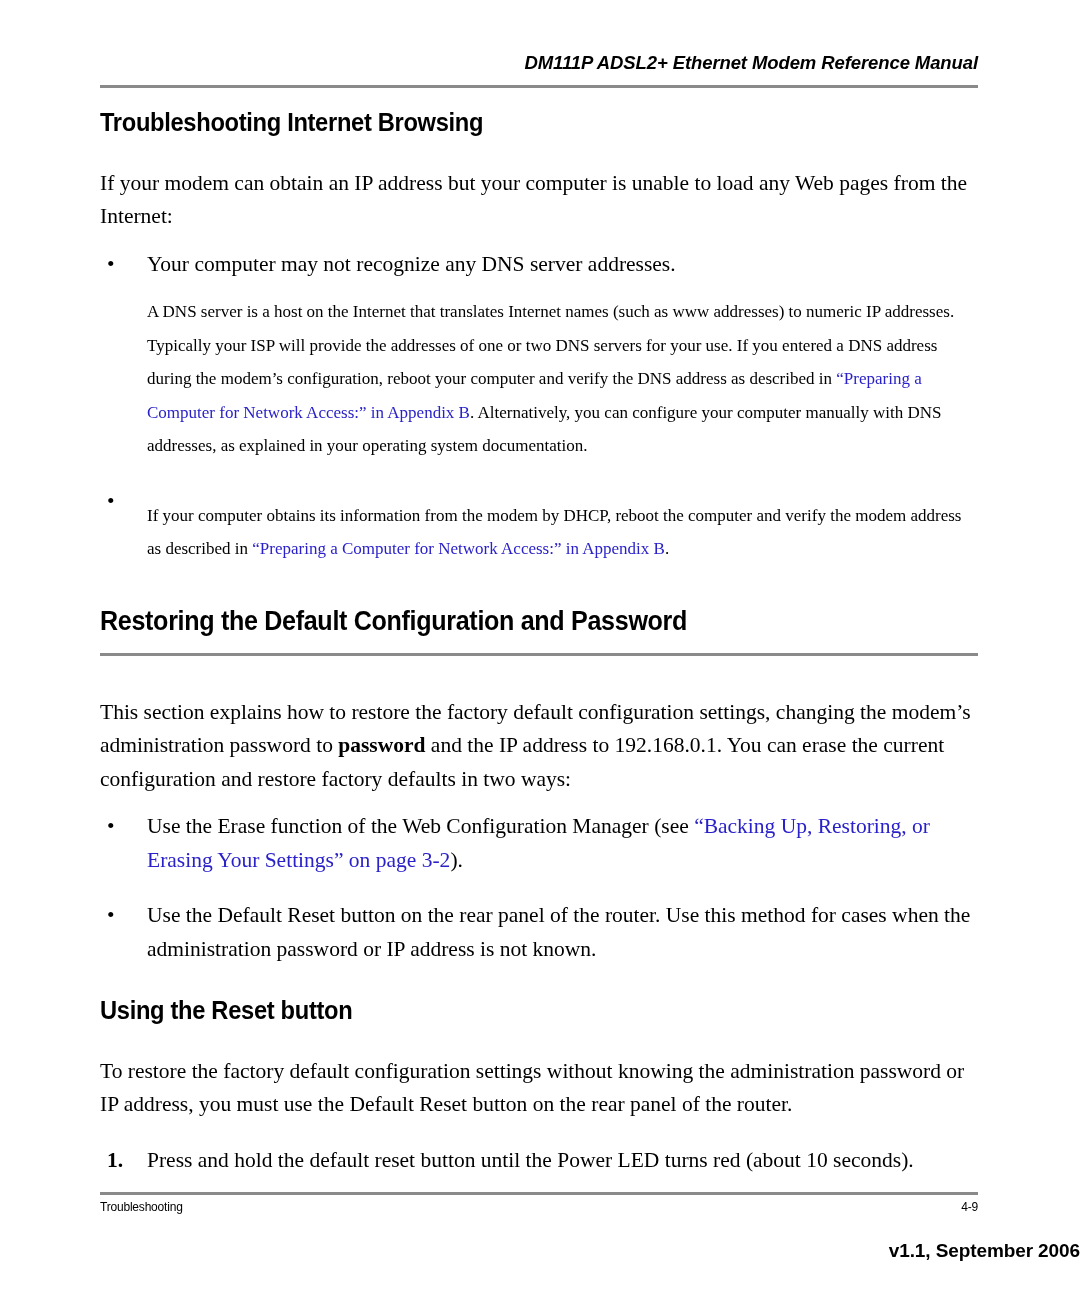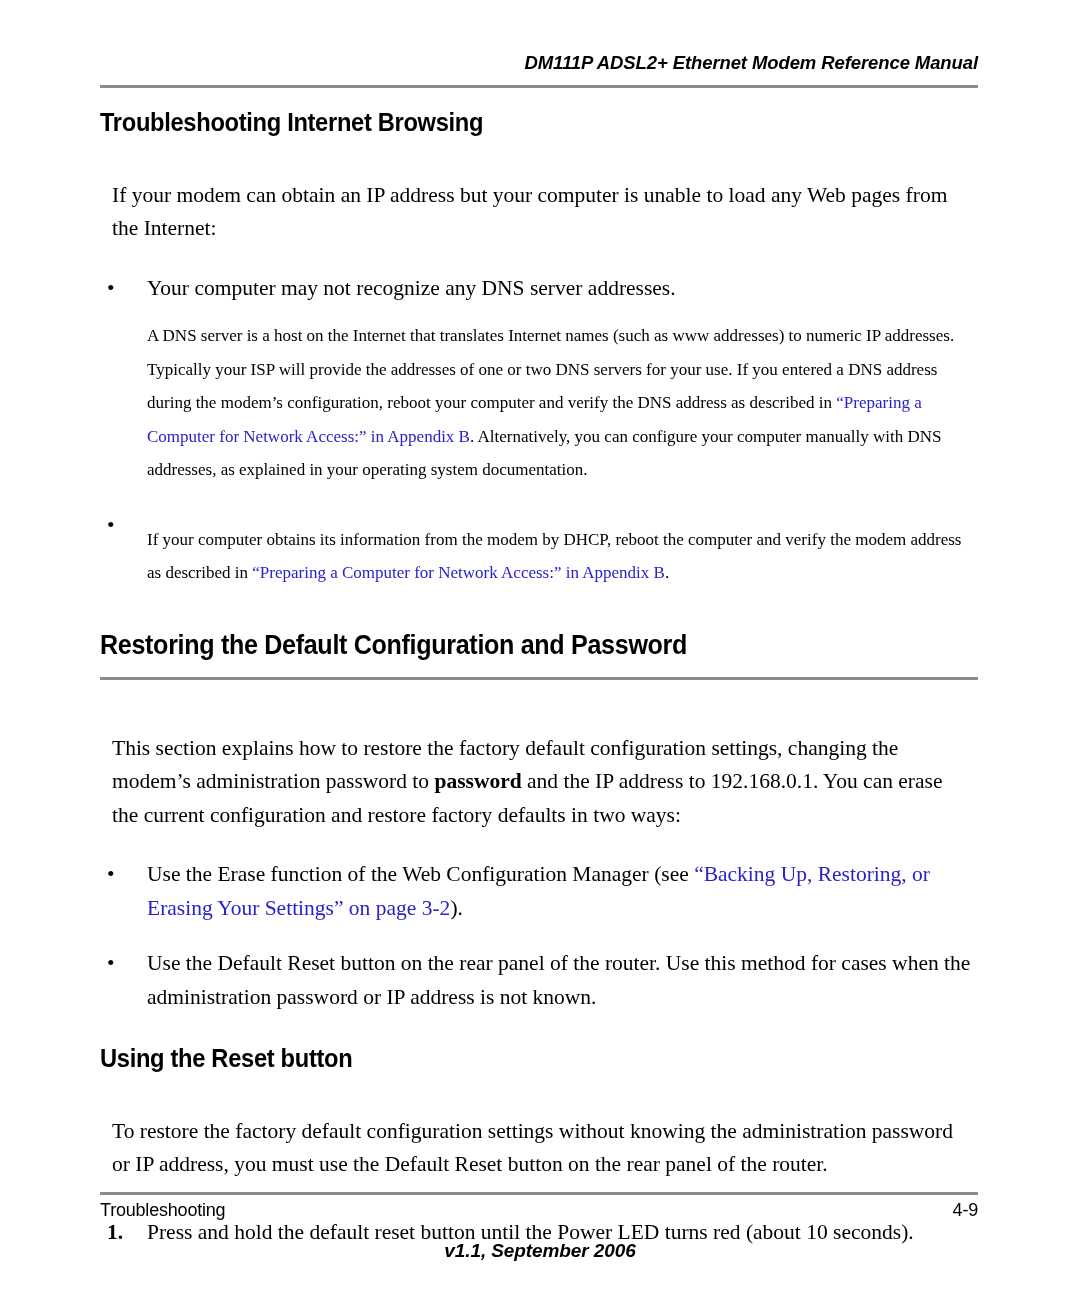--- a/index.html
+++ b/index.html
@@ -81,21 +81,21 @@
   .title-block.with-rule {
     padding-bottom: 17px;
     border-bottom: 3px solid #8a8a8a;
   }
   .title-block.with-rule h1.section-title {
     font-size: 27px;
   }
 
   
   p.body {
-    margin: 12px;
+    margin: 0;
     font-size: 21.5px;
     line-height: 33.5px;
     text-align: left;
     color: #000;
   }
 
   .gap-sm { height: 14px; }
   .gap-md { height: 22px; }
   .gap-lg { height: 30px; }
   .gap-xl { height: 40px; }
@@ -156,35 +156,34 @@
   }
   .footer-row {
     position: absolute;
     left: 100px;
     top: 1200px;
     width: 878px;
     display: flex;
     justify-content: space-between;
     align-items: baseline;
     font-family: "Liberation Sans", "DejaVu Sans", sans-serif;
-    font-size: 18px;
+    font-size: 12px;
     color: #000;
     letter-spacing: -0.2px;
   }
   .footer-row .page-number {
     font-weight: normal;
   }
   .footer-version {
     position: absolute;
     left: 0;
     top: 1240px;
     width: 1080px;
-    text-align: center;
-    font-family: "Liberation Sans", "DejaVu Sans", sans-serif;
-    font-style: italic;
+    text-align: right;
+    font-family: "Liberation Sans", "DejaVu Sans", sans-serif;
     font-weight: bold;
     font-size: 19px;
     color: #000;
     letter-spacing: -0.1px;
   }
 </style>
 </head>
 <body>
 
 <div class="page">

